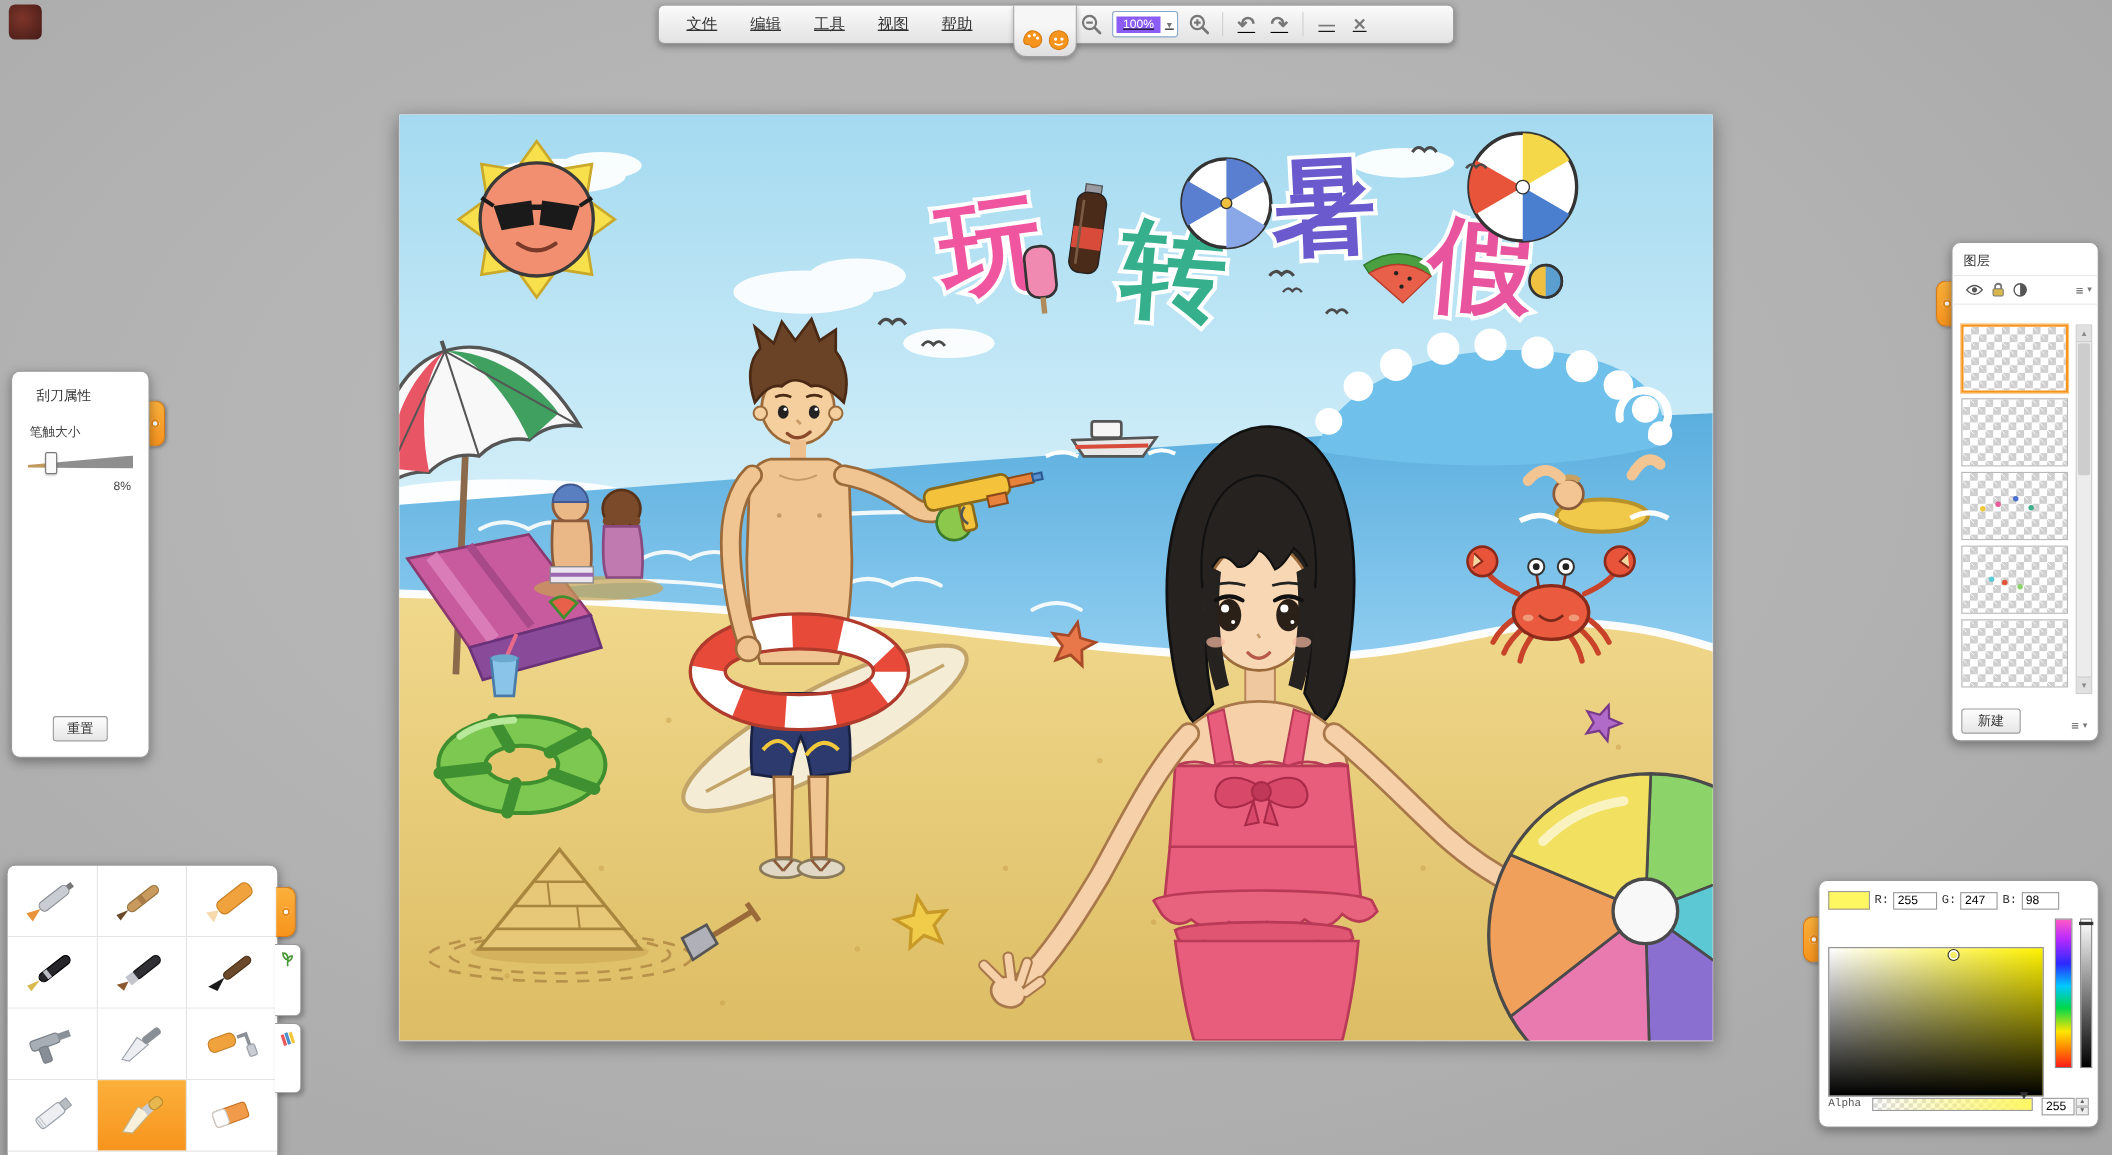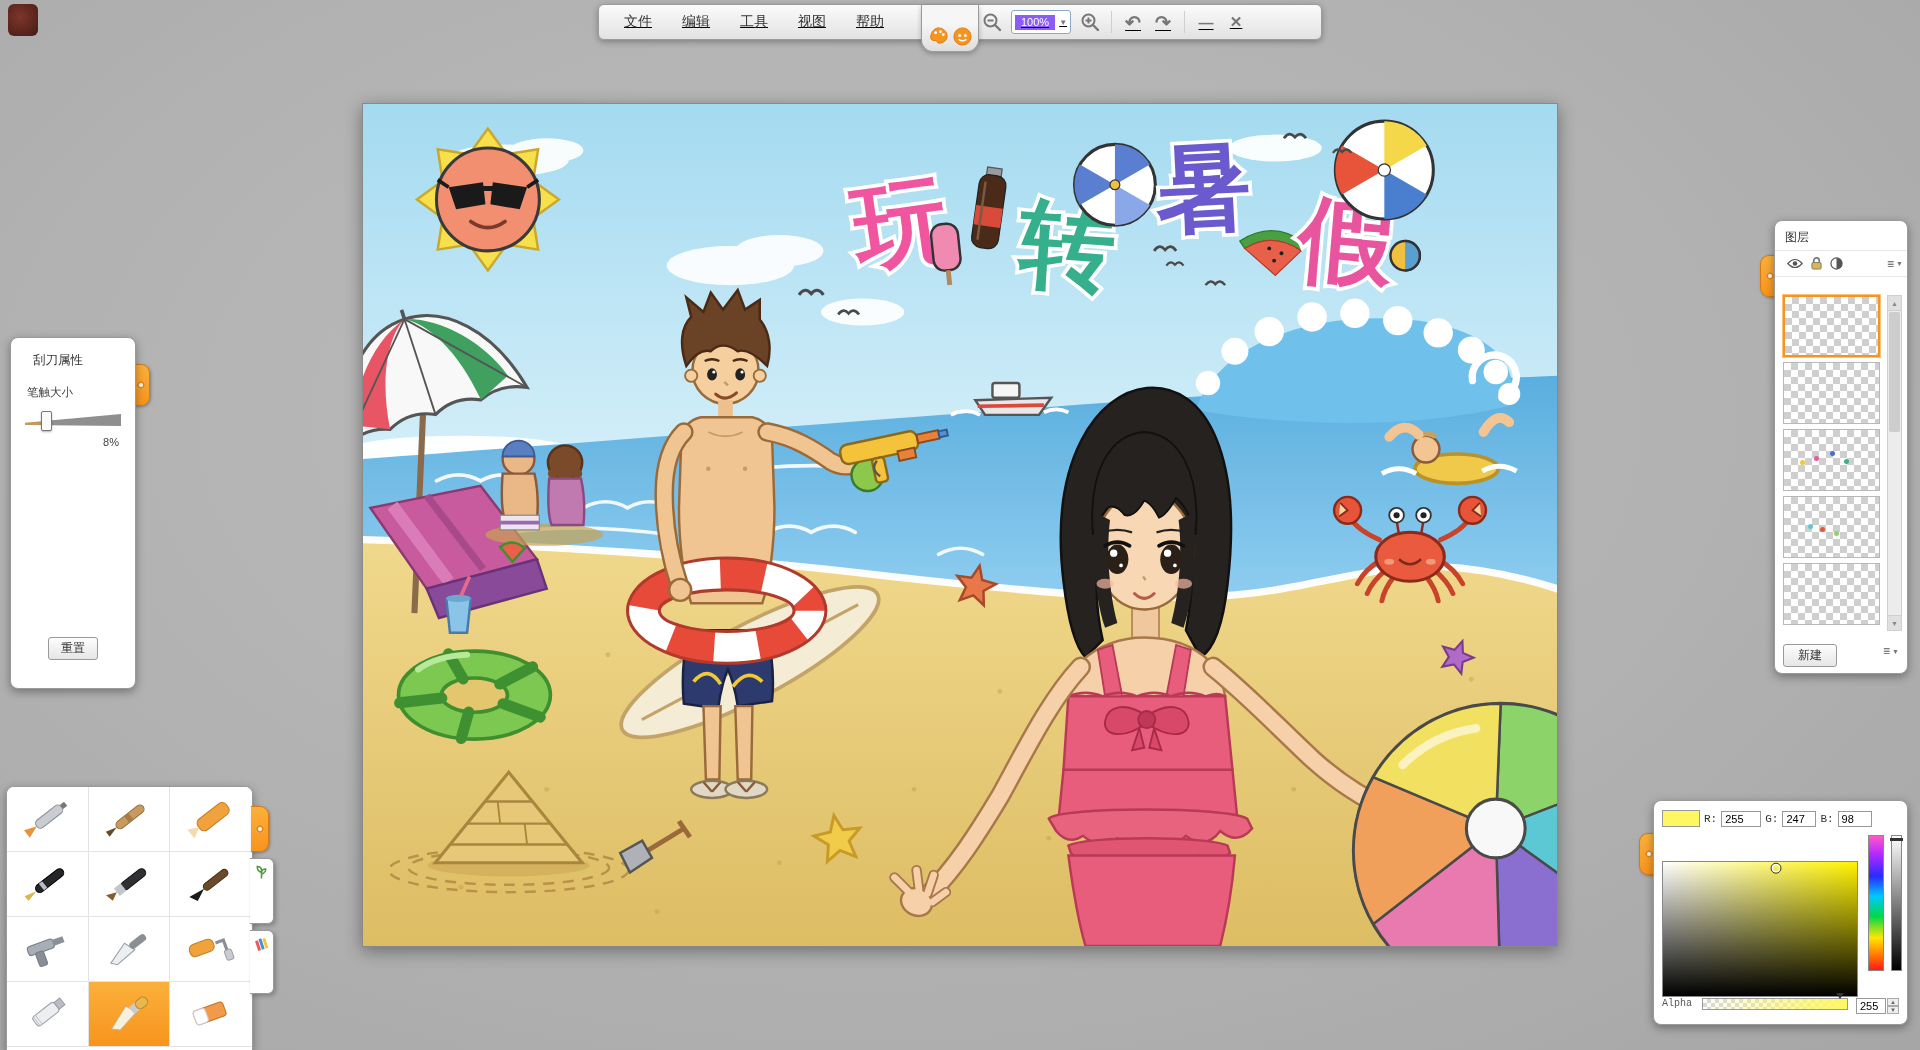--- a/index.html
+++ b/index.html
@@ -72,21 +72,21 @@
     position:absolute;left:0;top:3px;width:96px;height:14px;
     clip-path:polygon(0 70%, 100% 8%, 100% 92%, 0 86%);
     background:linear-gradient(to right,#c09a5e 0 20%, #8f8f8f 20% 100%);
   }
   .sp-handle{
     position:absolute;left:16px;top:1px;width:9px;height:18px;background:#fafafa;
     border:1px solid #777;border-radius:2px;box-shadow:0 1px 2px rgba(0,0,0,.3);
   }
   .sp-value{font-size:11px;color:#444;text-align:right;padding:6px 16px 0 0}
   .sp-reset{
-    position:absolute;left:50%;transform:translateX(-50%);bottom:28px;width:48px;height:21px;
+    position:absolute;left:50%;transform:translateX(-50%);bottom:14px;width:48px;height:21px;
     font-size:12px;color:#333;background:linear-gradient(#fdfdfd,#e6e6e6);
     border:1px solid #999;border-radius:3px;display:flex;align-items:center;justify-content:center;
   }
   
   .brush-panel{left:6px;top:786px;width:245px;height:264px;border-radius:8px 8px 0 0;overflow:hidden}
   .brush-grid{display:grid;grid-template-columns:repeat(3,1fr);grid-auto-rows:65px}
   .brush-cell{
     border-right:1px solid #e3e3e3;border-bottom:1px solid #e3e3e3;
     display:flex;align-items:center;justify-content:center;background:#fff;
   }
@@ -119,21 +119,21 @@
   .speck.b{left:36px;top:30px;width:5px;height:5px;background:#e8543a;
     box-shadow:14px 4px 0 #8cd46a, -12px -3px 0 #5bc8d4}
   .lp-scroll{
     position:absolute;right:5px;top:74px;width:15px;height:336px;background:#ececec;
     border:1px solid #cfcfcf;box-sizing:border-box;
   }
   .lp-scroll .sb-arrow{height:14px;display:flex;align-items:center;justify-content:center;font-size:7px;color:#888;background:#e0e0e0}
   .lp-scroll .sb-up{border-bottom:1px solid #cfcfcf}
   .lp-scroll .sb-down{position:absolute;bottom:0;left:0;right:0;border-top:1px solid #cfcfcf}
   .lp-thumb{position:absolute;left:1px;right:1px;top:16px;height:120px;background:#cdcdcd;border-radius:2px}
-  .lp-bottom{position:absolute;left:0;right:0;bottom:6px;display:flex;align-items:flex-start;padding:0 8px;gap:8px}
+  .lp-bottom{position:absolute;left:0;right:0;bottom:6px;display:flex;align-items:flex-end;padding:0 8px;gap:8px}
   .lp-new{
     width:52px;height:21px;font-size:12px;color:#333;background:linear-gradient(#fdfdfd,#e6e6e6);
     border:1px solid #999;border-radius:3px;display:flex;align-items:center;justify-content:center;
   }
   .lp-menu{margin-left:auto;display:flex;align-items:center;gap:2px;color:#555;font-size:12px}
   .dd-small{font-size:7px;color:#777}
   
   .color-panel{left:1653px;top:800px;width:253px;height:223px}
   .cp-top{display:flex;align-items:center;gap:4px;padding:9px 6px 0 8px}
   .cp-swatch{width:36px;height:15px;border:1px solid #999}

